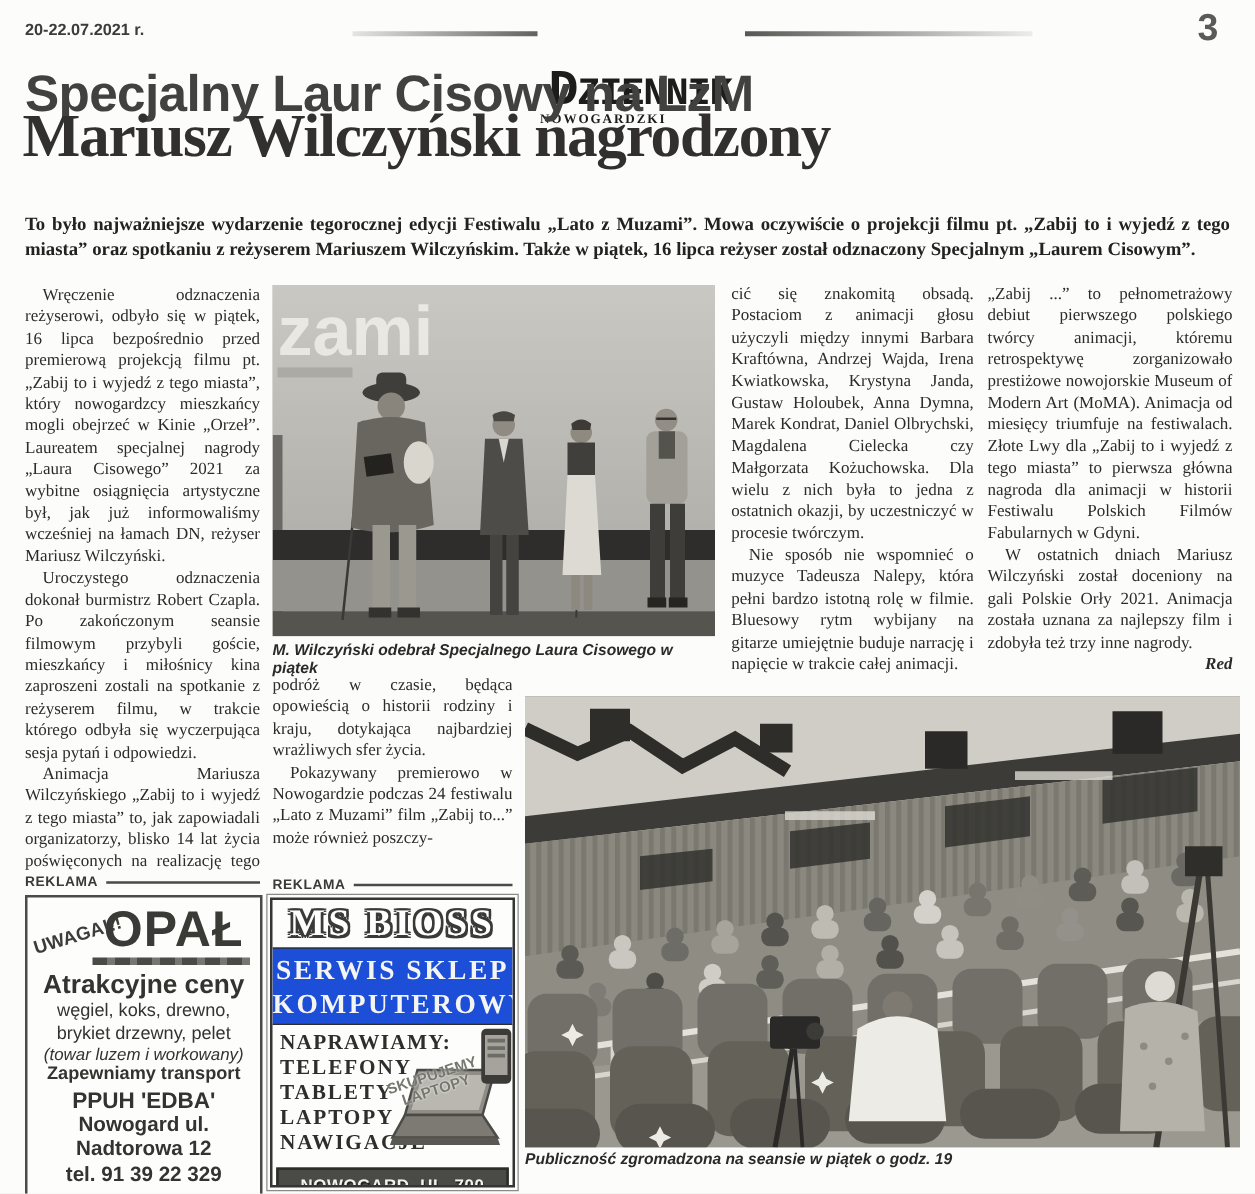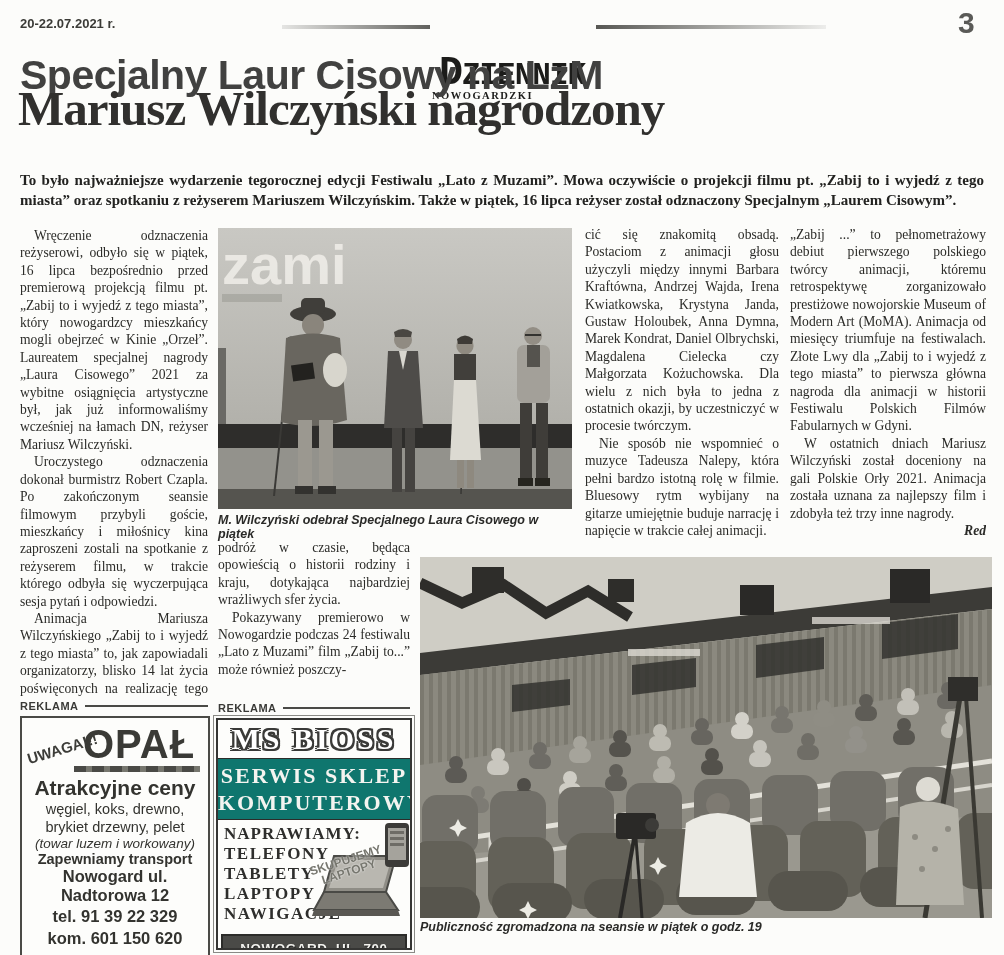--- a/index.html
+++ b/index.html
@@ -54,21 +54,21 @@
   .opal .note{font-style:italic;font-size:13.5px;}
   .opal .transp{font-weight:bold;font-size:14.5px;}
   .opal .comp{font-weight:bold;font-size:18px;margin-top:3px;}
   .opal .addr{font-weight:bold;font-size:16.5px;}
   .opal .tel{font-weight:bold;font-size:16.5px;line-height:22px;}
   
   .bioss{left:216px;top:718px;width:192px;height:228px;border:2px solid #353533;outline:1px solid #8a8a86;outline-offset:2px;
          background:#fdfdfb;font-family:"Liberation Serif",serif;text-align:center;overflow:hidden;}
   .bioss .title{font-weight:bold;font-size:30px;letter-spacing:3px;color:#fff;line-height:38px;
         text-shadow:-2px -2px 0 #3a3a38,2px -2px 0 #3a3a38,-2px 2px 0 #3a3a38,2px 2px 0 #3a3a38,0 2px 0 #3a3a38,0 -2px 0 #3a3a38,2px 0 0 #3a3a38,-2px 0 0 #3a3a38;}
-  .bioss .banner{background:#0f766e;color:#f4f4f0;font-weight:bold;font-size:22px;letter-spacing:2px;
+  .bioss .banner{background:#1d4ed8;color:#f4f4f0;font-weight:bold;font-size:22px;letter-spacing:2px;
         line-height:27px;padding:3px 0;border-top:1px solid #2c2c2a;border-bottom:1px solid #2c2c2a;}
   .bioss .mid{position:relative;height:108px;text-align:left;padding:4px 0 0 6px;}
   .bioss .rep{font-weight:bold;font-size:17px;letter-spacing:1px;color:#2e2e2c;line-height:20px;}
   .bioss .item{font-weight:bold;font-size:17px;letter-spacing:1.5px;color:#2e2e2c;line-height:20px;}
   .bioss .badge{position:absolute;right:26px;top:34px;width:74px;transform:rotate(-18deg);
         font-family:"Liberation Sans",sans-serif;font-weight:bold;font-size:12px;line-height:12px;color:#77776f;
         text-shadow:0 0 2px #fff;text-align:center;}
   .bioss .addrblock{background:#4a4a47;border:2px solid #2c2c2a;margin:2px 3px;padding:4px 0 5px;
         color:#f2f2ee;font-family:"Liberation Sans",sans-serif;font-weight:bold;}
   .bioss .a1{font-size:13.5px;letter-spacing:.5px;line-height:17px;text-shadow:1px 1px 0 #222;}
@@ -180,20 +180,21 @@
 
   <div class="abs opal">
     <div class="uwaga">UWAGA!!!</div>
     <div class="title">OPAŁ</div>
     <div class="titlebar"></div>
     <div class="sub">Atrakcyjne ceny</div>
     <div class="prod">węgiel, koks, drewno,</div>
     <div class="prod">brykiet drzewny, pelet</div>
     <div class="note">(towar luzem i workowany)</div>
     <div class="transp">Zapewniamy transport</div>
+    <div class="comp">PPUH 'EDBA'</div>
     <div class="addr">Nowogard ul. Nadtorowa 12</div>
     <div class="tel">tel. 91 39 22 329</div>
     <div class="tel">kom. 601 150 620</div>
 
   </div>
 
   <div class="abs bioss">
     <div class="title">MS BIOSS</div>
     <div class="banner">
       <div>SERWIS SKLEP</div>

